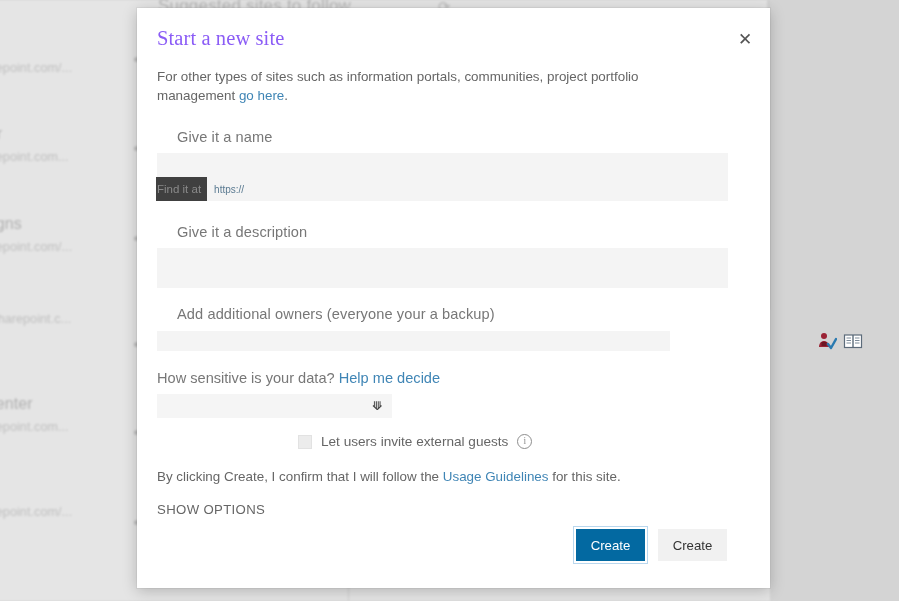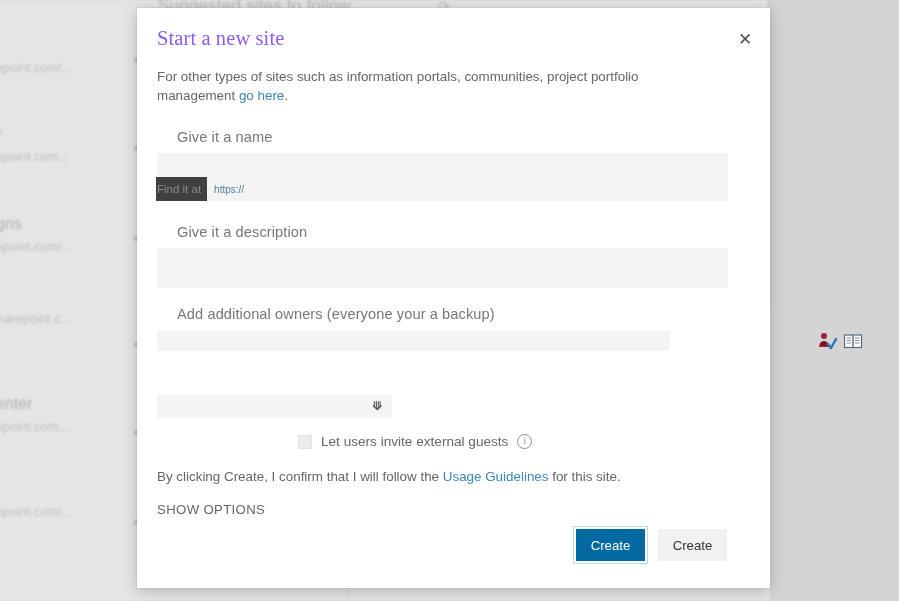--- a/index.html
+++ b/index.html
@@ -417,20 +417,21 @@
     </span>
     <span class="owner-icon">
       <svg width="20" height="20" viewBox="0 0 20 20">
         <rect x="1.5" y="4" width="17" height="12.5" fill="#ffffff" stroke="#5c6b7a" stroke-width="1.2"></rect>
         <rect x="9.3" y="4" width="1.4" height="12.5" fill="#5c6b7a"></rect>
         <path d="M3.5 7 H8 M3.5 9.5 H8 M3.5 12 H8 M12 7 H16.5 M12 9.5 H16.5 M12 12 H16.5" stroke="#7d8b99" stroke-width="1" fill="none"></path>
       </svg>
     </span>
   </div>
 
+  <div id="sensitivity-heading"><span>How sensitive is your data?</span> <span class="link">Help me decide</span></div>
 
   <div id="sensitivity-select">
     <span id="sensitivity-value"></span>
     <span id="sensitivity-chevron">⟱</span>
   </div>
 
   <div id="guidelines-text"><span>By clicking Create, I confirm that I will follow the </span><span class="link">Usage Guidelines</span><span> for this site.</span></div>
 
   <div id="guests-row">
     <span id="guests-checkbox"></span>

